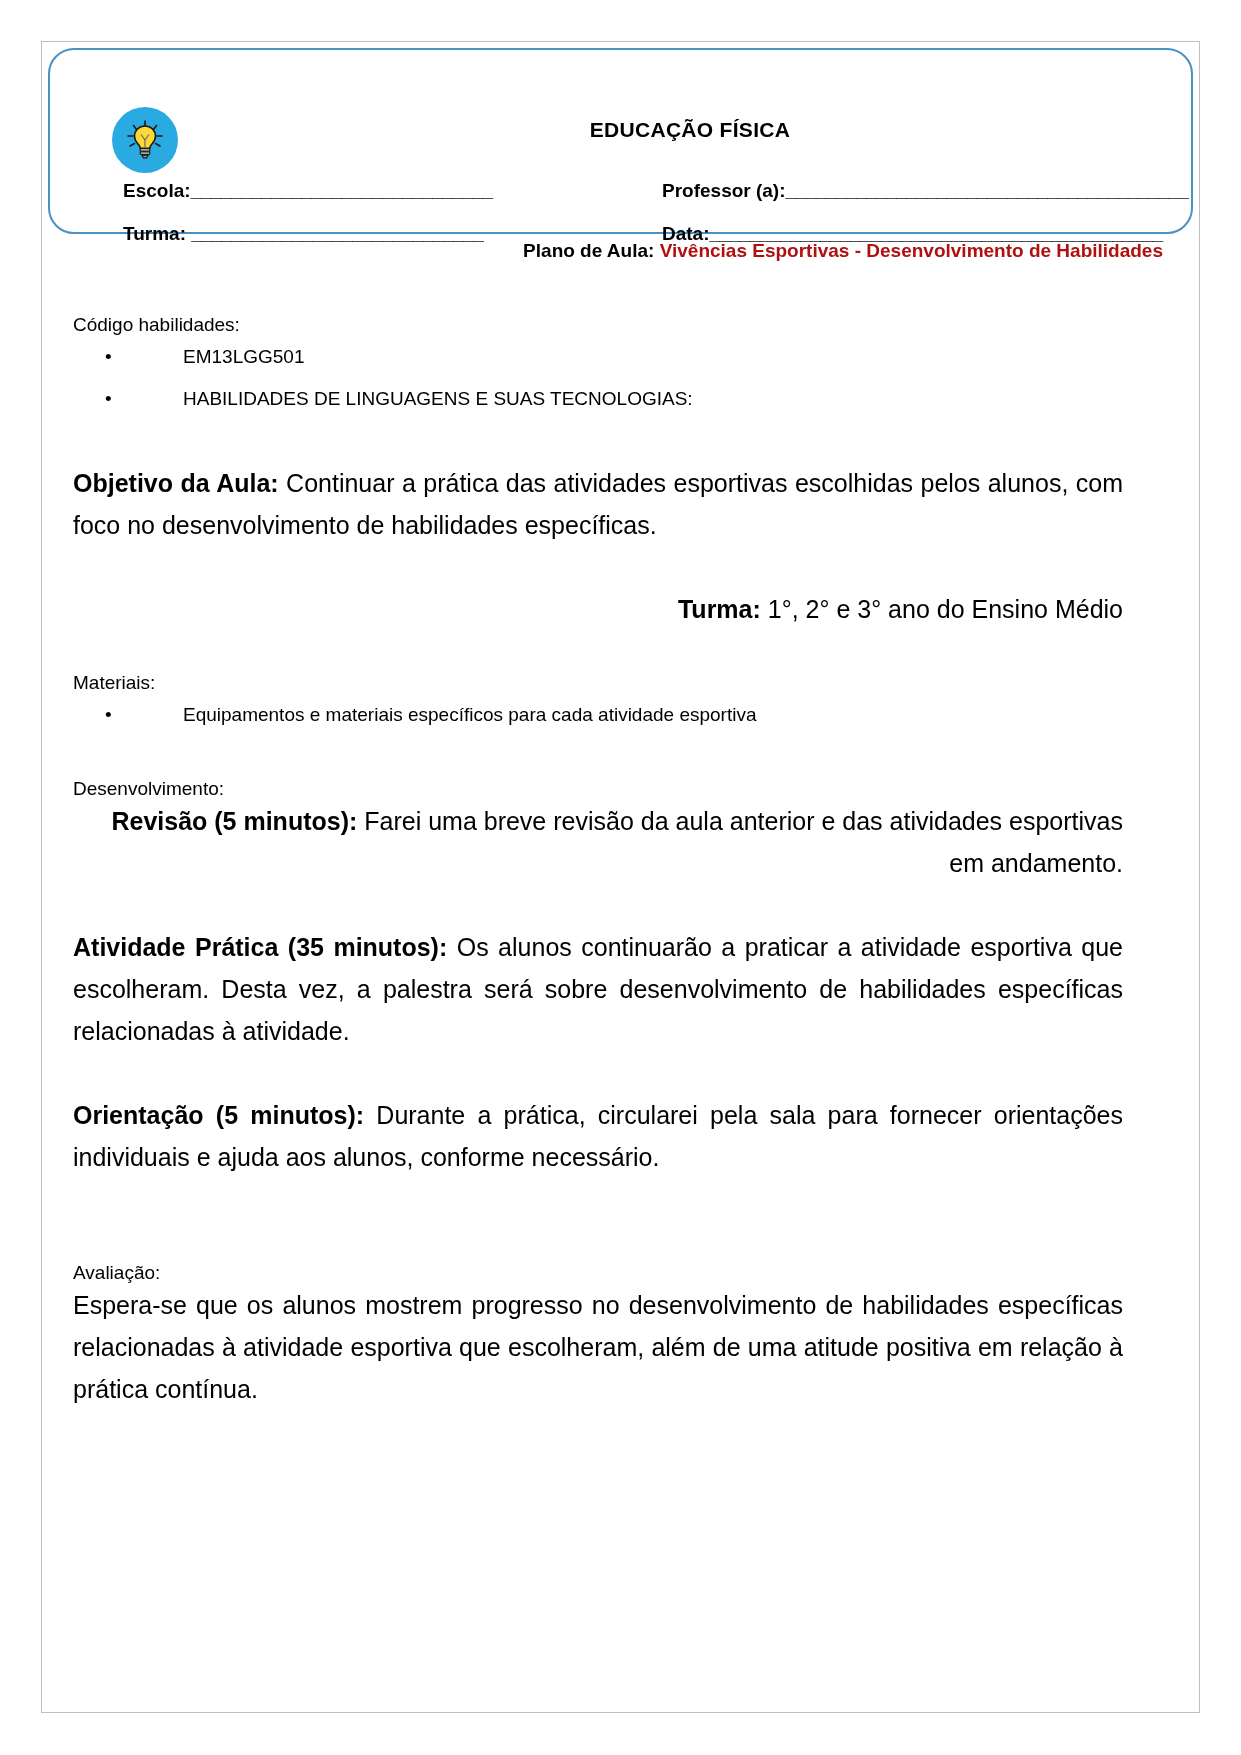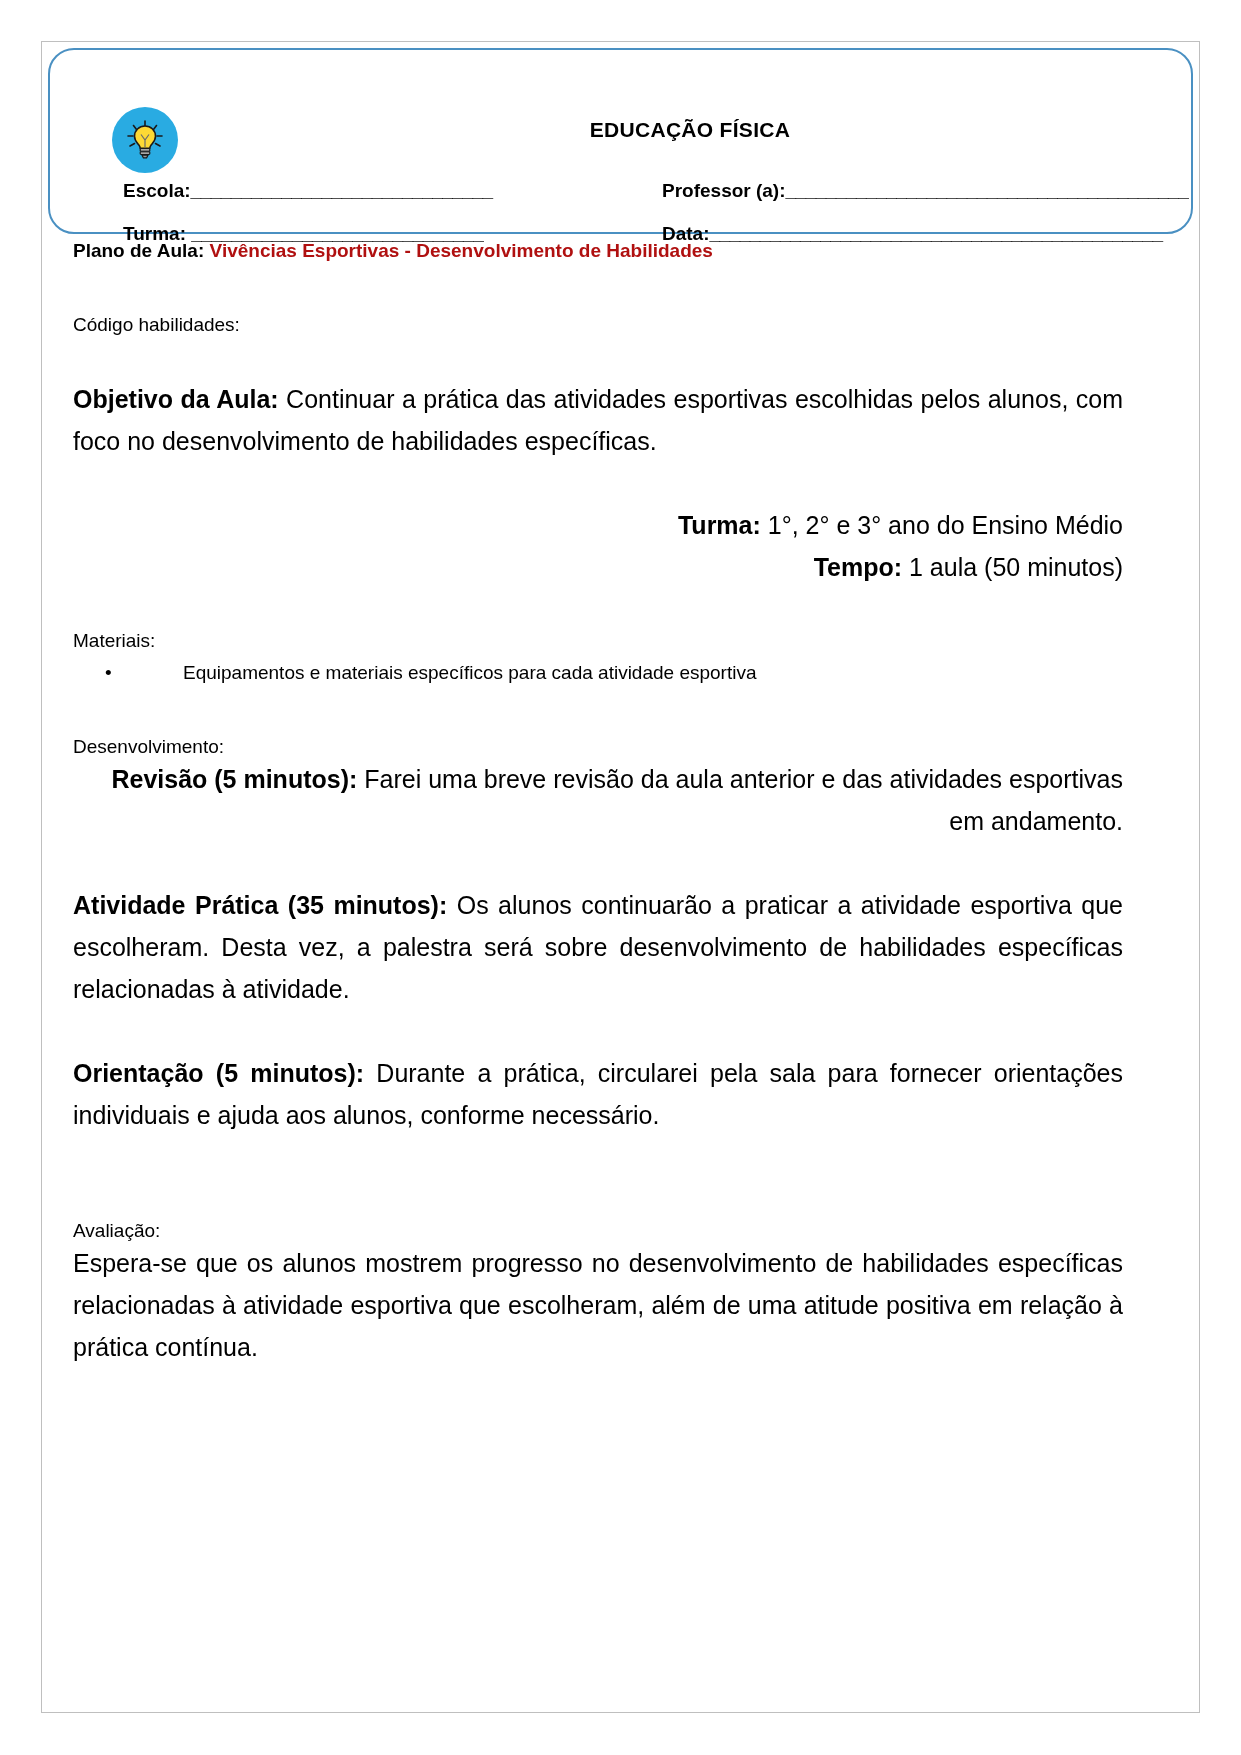--- a/index.html
+++ b/index.html
@@ -98,21 +98,21 @@
 
   
   .content {
     position: absolute;
     left: 73px;
     top: 240px;
     width: 1100px;
   }
 
   .plan-title {
-    text-align: left;
+    text-align: right;
     font-size: 19px;
     font-weight: bold;
     margin: 0;
     padding: 0 0 0 0;
     width: 1090px;
   }
   .plan-title .accent { color: #b01010; }
 
   h2.sec {
     font-size: 19px;
@@ -203,34 +203,35 @@
 
   <div class="content">
 
     <div class="plan-title">
       <span>Plano de Aula: </span><span class="accent">Vivências Esportivas - Desenvolvimento de Habilidades</span>
     </div>
 
     <div class="spacer-lg"></div>
 
     <h2 class="sec">Código habilidades:</h2>
+    <ul class="bullets">
+      <li>EM13LGG501</li>
+      <li>HABILIDADES DE LINGUAGENS E SUAS TECNOLOGIAS:</li>
+    </ul>
 
     <div class="spacer-md"></div>
 
     <p class="para">
       <b>Objetivo da Aula:</b><span> Continuar a prática das atividades esportivas escolhidas pelos alunos, com foco no desenvolvimento de habilidades específicas.</span>
     </p>
 
     <div class="spacer-md"></div>
 
     <p class="para left">
       <b>Turma:</b><span> 1°, 2° e 3° ano do Ensino Médio</span>
-    </p>
-    <p class="para left">
-      <b>Tempo:</b><span> 1 aula (50 minutos)</span>
     </p>
 
     <div class="spacer-md"></div>
 
     <h2 class="sec">Materiais:</h2>
     <ul class="bullets">
       <li>Equipamentos e materiais específicos para cada atividade esportiva</li>
     </ul>
 
     <div class="spacer-md"></div>

